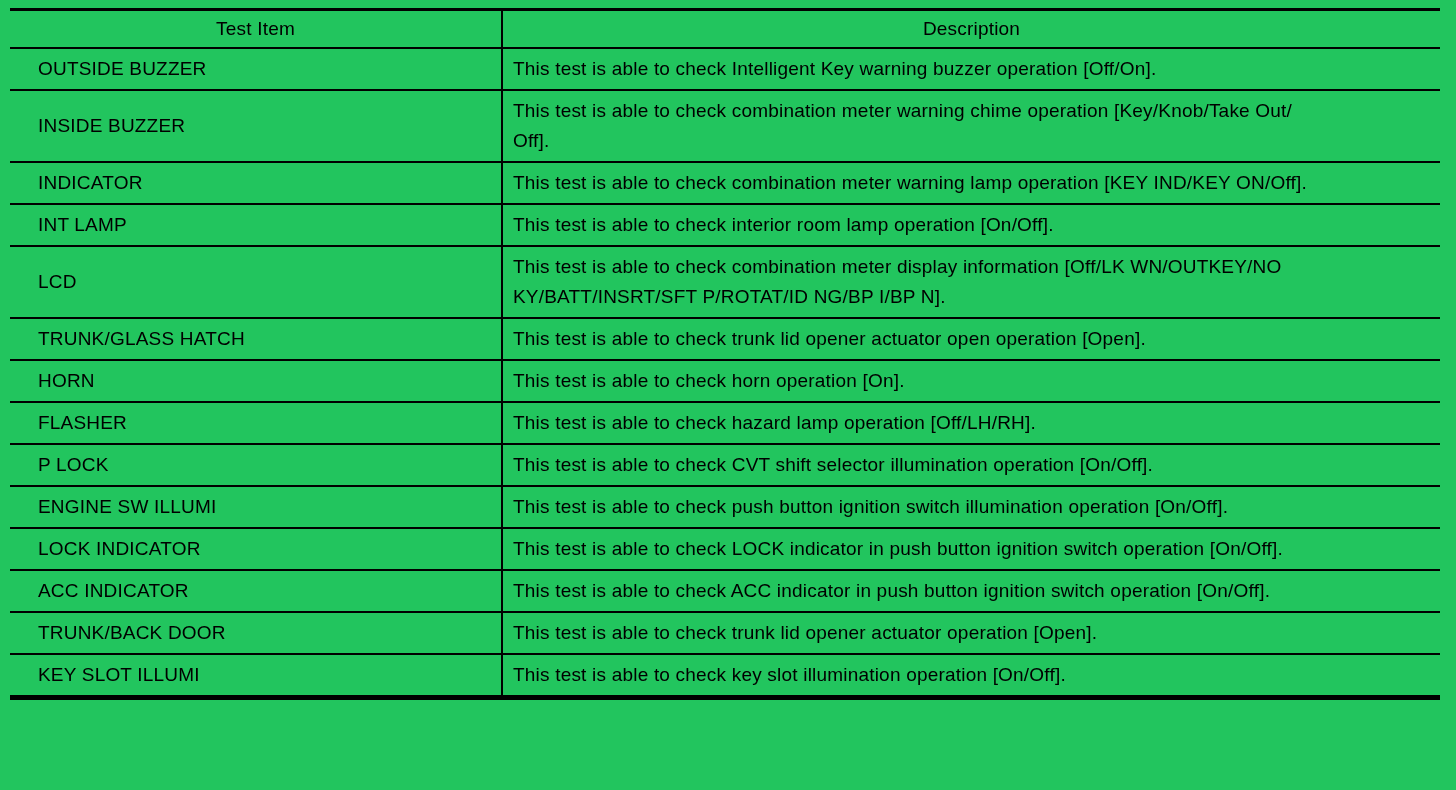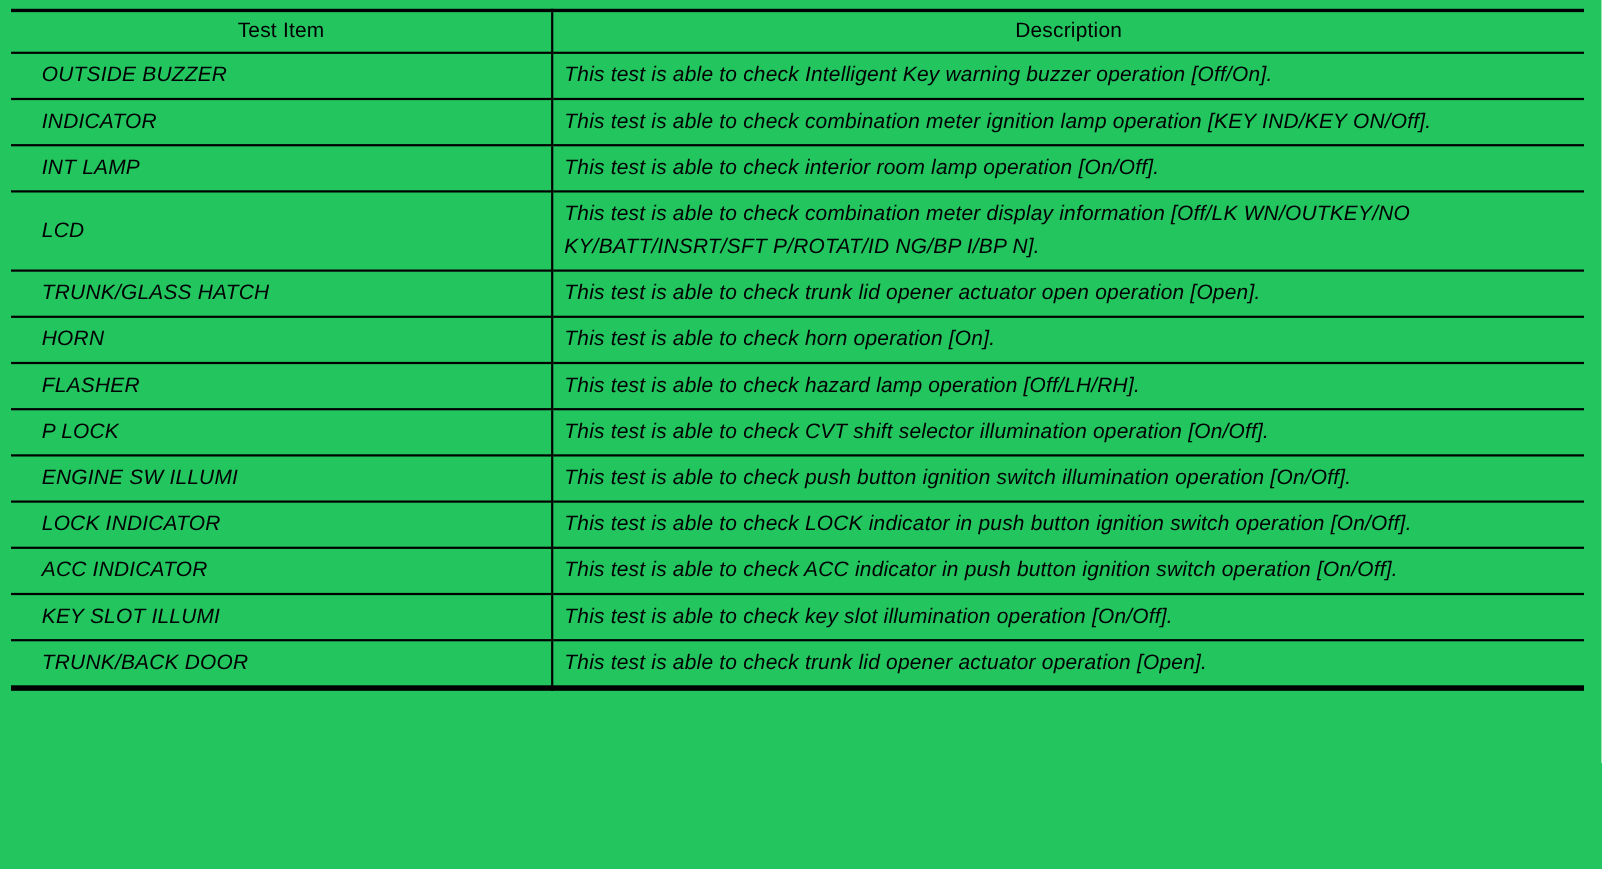--- a/index.html
+++ b/index.html
@@ -35,21 +35,20 @@
     border-bottom: 2px solid #000;
     padding: 0;
   }
   table.spec-table td {
     font-size: 19px;
     letter-spacing: 0.2px;
     line-height: 30px;
     vertical-align: middle;
     border-bottom: 2px solid #000;
     padding: 5px 10px;
-    font-style: italic;
   }
   table.spec-table th.col-item,
   table.spec-table td.col-item {
     width: 453px;
     border-right: 2px solid #000;
   }
   table.spec-table td.col-item {
     padding-left: 28px;
   }
   table.spec-table td.col-desc {
@@ -73,27 +72,36 @@
     <tbody>
   <tr>
     <td class="col-item">
       <span class="item-text">OUTSIDE BUZZER</span>
     </td>
     <td class="col-desc">
       <span class="desc-text">This test is able to check Intelligent Key warning buzzer operation [Off/On].</span>
     </td>
   </tr>
 
+  <tr>
+    <td class="col-item">
+      <span class="item-text">INSIDE BUZZER</span>
+    </td>
+    <td class="col-desc">
+      <span class="desc-text">This test is able to check combination meter warning chime operation [Key/Knob/Take Out/
+Off].</span>
+    </td>
+  </tr>
 
   <tr>
     <td class="col-item">
       <span class="item-text">INDICATOR</span>
     </td>
     <td class="col-desc">
-      <span class="desc-text">This test is able to check combination meter ignition lamp operation [KEY IND/KEY ON/Off].</span>
+      <span class="desc-text">This test is able to check combination meter warning lamp operation [KEY IND/KEY ON/Off].</span>
     </td>
   </tr>
 
   <tr>
     <td class="col-item">
       <span class="item-text">INT LAMP</span>
     </td>
     <td class="col-desc">
       <span class="desc-text">This test is able to check interior room lamp operation [On/Off].</span>
     </td>
@@ -168,30 +176,30 @@
       <span class="item-text">ACC INDICATOR</span>
     </td>
     <td class="col-desc">
       <span class="desc-text">This test is able to check ACC indicator in push button ignition switch operation [On/Off].</span>
     </td>
   </tr>
 
 
   <tr>
     <td class="col-item">
+      <span class="item-text">TRUNK/BACK DOOR</span>
+    </td>
+    <td class="col-desc">
+      <span class="desc-text">This test is able to check trunk lid opener actuator operation [Open].</span>
+    </td>
+  </tr>
+
+  <tr>
+    <td class="col-item">
       <span class="item-text">KEY SLOT ILLUMI</span>
     </td>
     <td class="col-desc">
       <span class="desc-text">This test is able to check key slot illumination operation [On/Off].</span>
-    </td>
-  </tr>
-
-  <tr>
-    <td class="col-item">
-      <span class="item-text">TRUNK/BACK DOOR</span>
-    </td>
-    <td class="col-desc">
-      <span class="desc-text">This test is able to check trunk lid opener actuator operation [Open].</span>
     </td>
   </tr>
 </tbody>
   </table>
 </div>
 
 </body></html>

